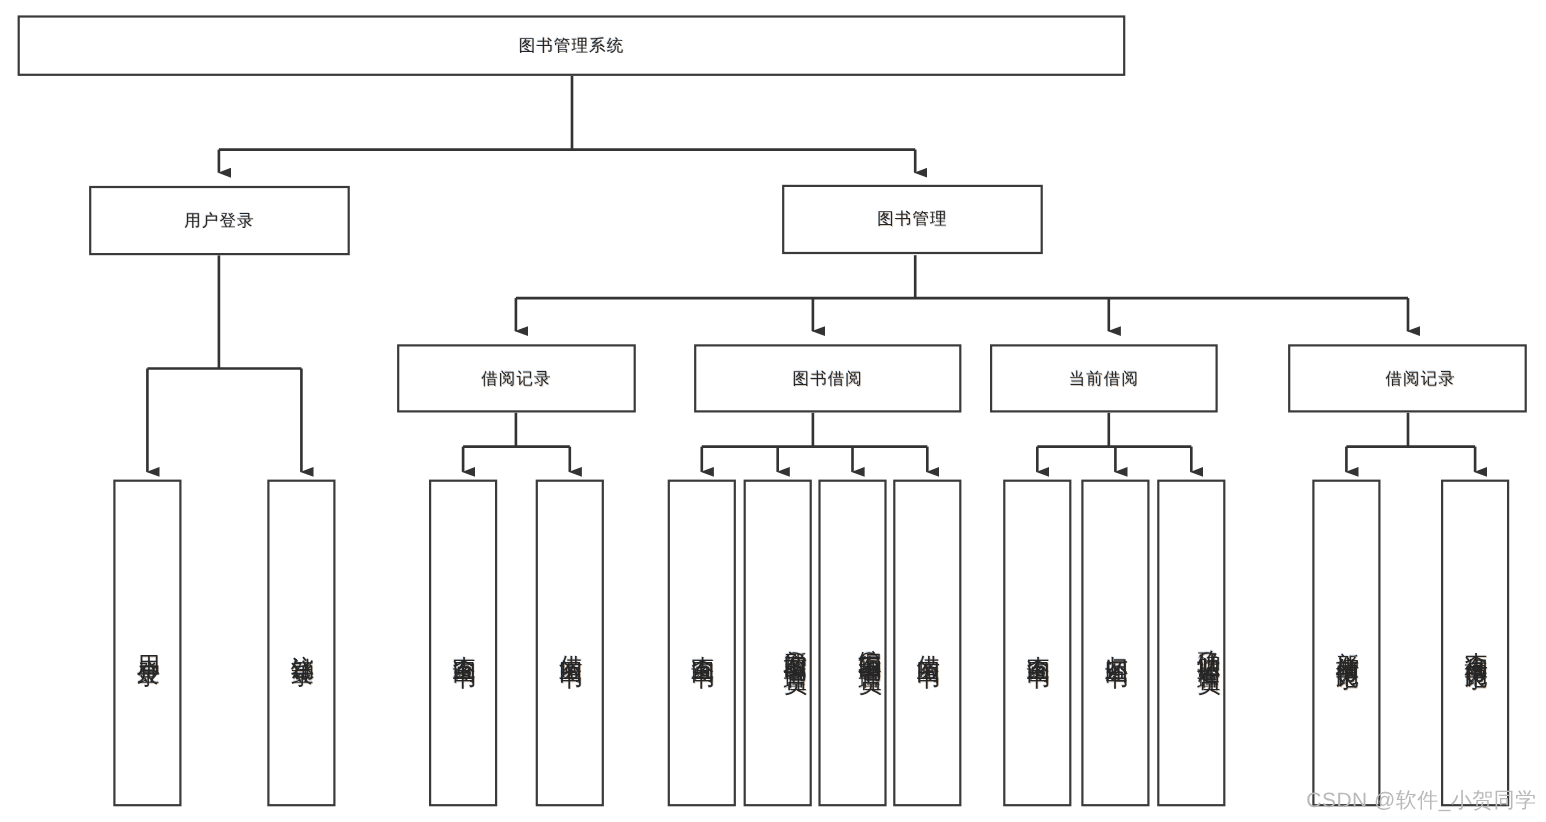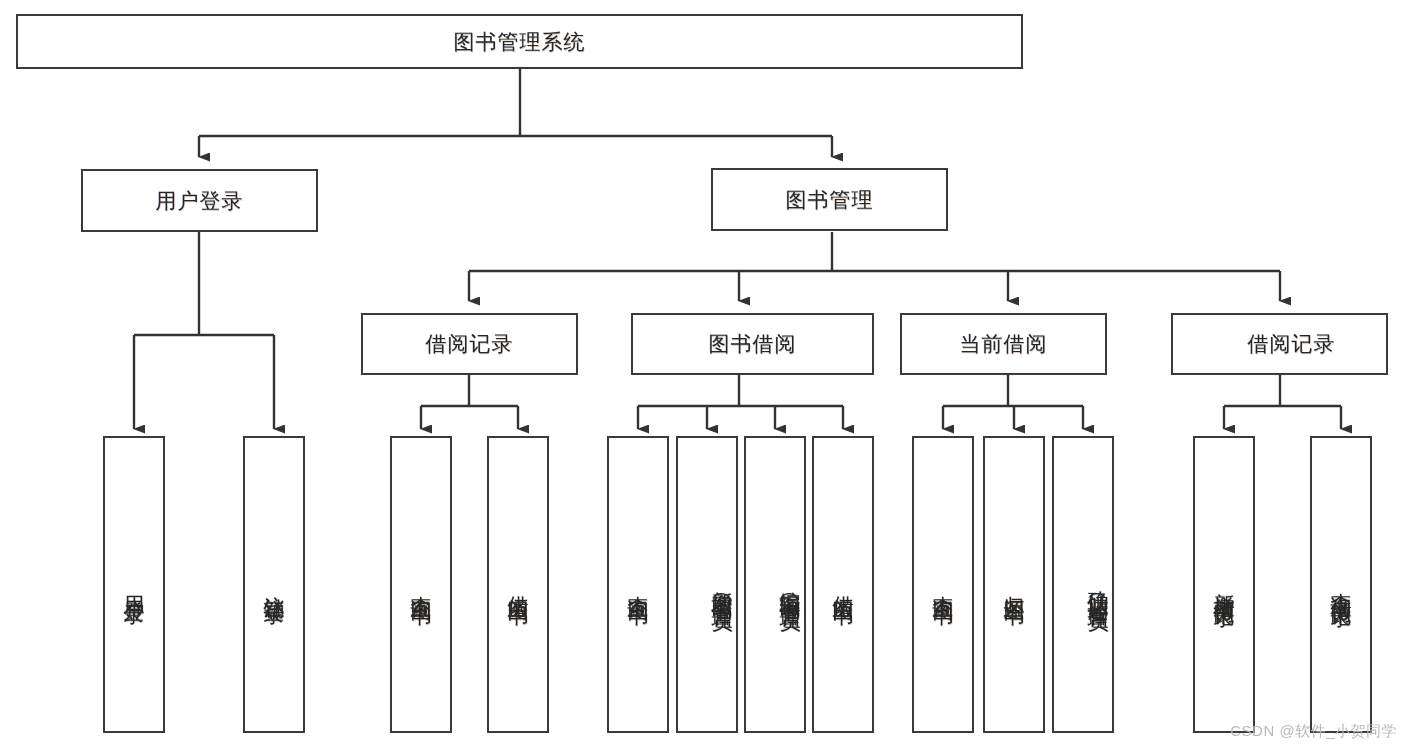--- a/index.html
+++ b/index.html
@@ -30,21 +30,21 @@
     box-sizing: border-box;
     background: #ffffff;
     border: 2px solid #3a3a3a;
     display: flex;
     align-items: center;
     justify-content: center;
     color: #262626;
     text-shadow: 0.6px 0.6px 0 rgba(170,140,110,0.45), -0.5px -0.5px 0 rgba(150,180,215,0.4);
   }
   .node.h {
-    font-size: 21px;
+    font-size: 15px;
     letter-spacing: 1px;
   }
   .node.v {
     writing-mode: vertical-rl;
     text-orientation: upright;
     font-size: 21px;
     letter-spacing: 3px;
     padding-top: 6px;
     align-items: flex-start;
     justify-content: center;
@@ -53,21 +53,21 @@
     align-items: flex-start;
   }
   .node.v.mid {
     align-items: center;
     padding-top: 0;
   }
   .watermark {
     position: absolute;
     right: 8px;
     bottom: 6px;
-    font-size: 15px;
+    font-size: 19px;
     color: #b9b9b9;
     letter-spacing: 0.5px;
     white-space: nowrap;
   }
 </style>
 </head>
 <body>
 
 <div id="canvas">
 

